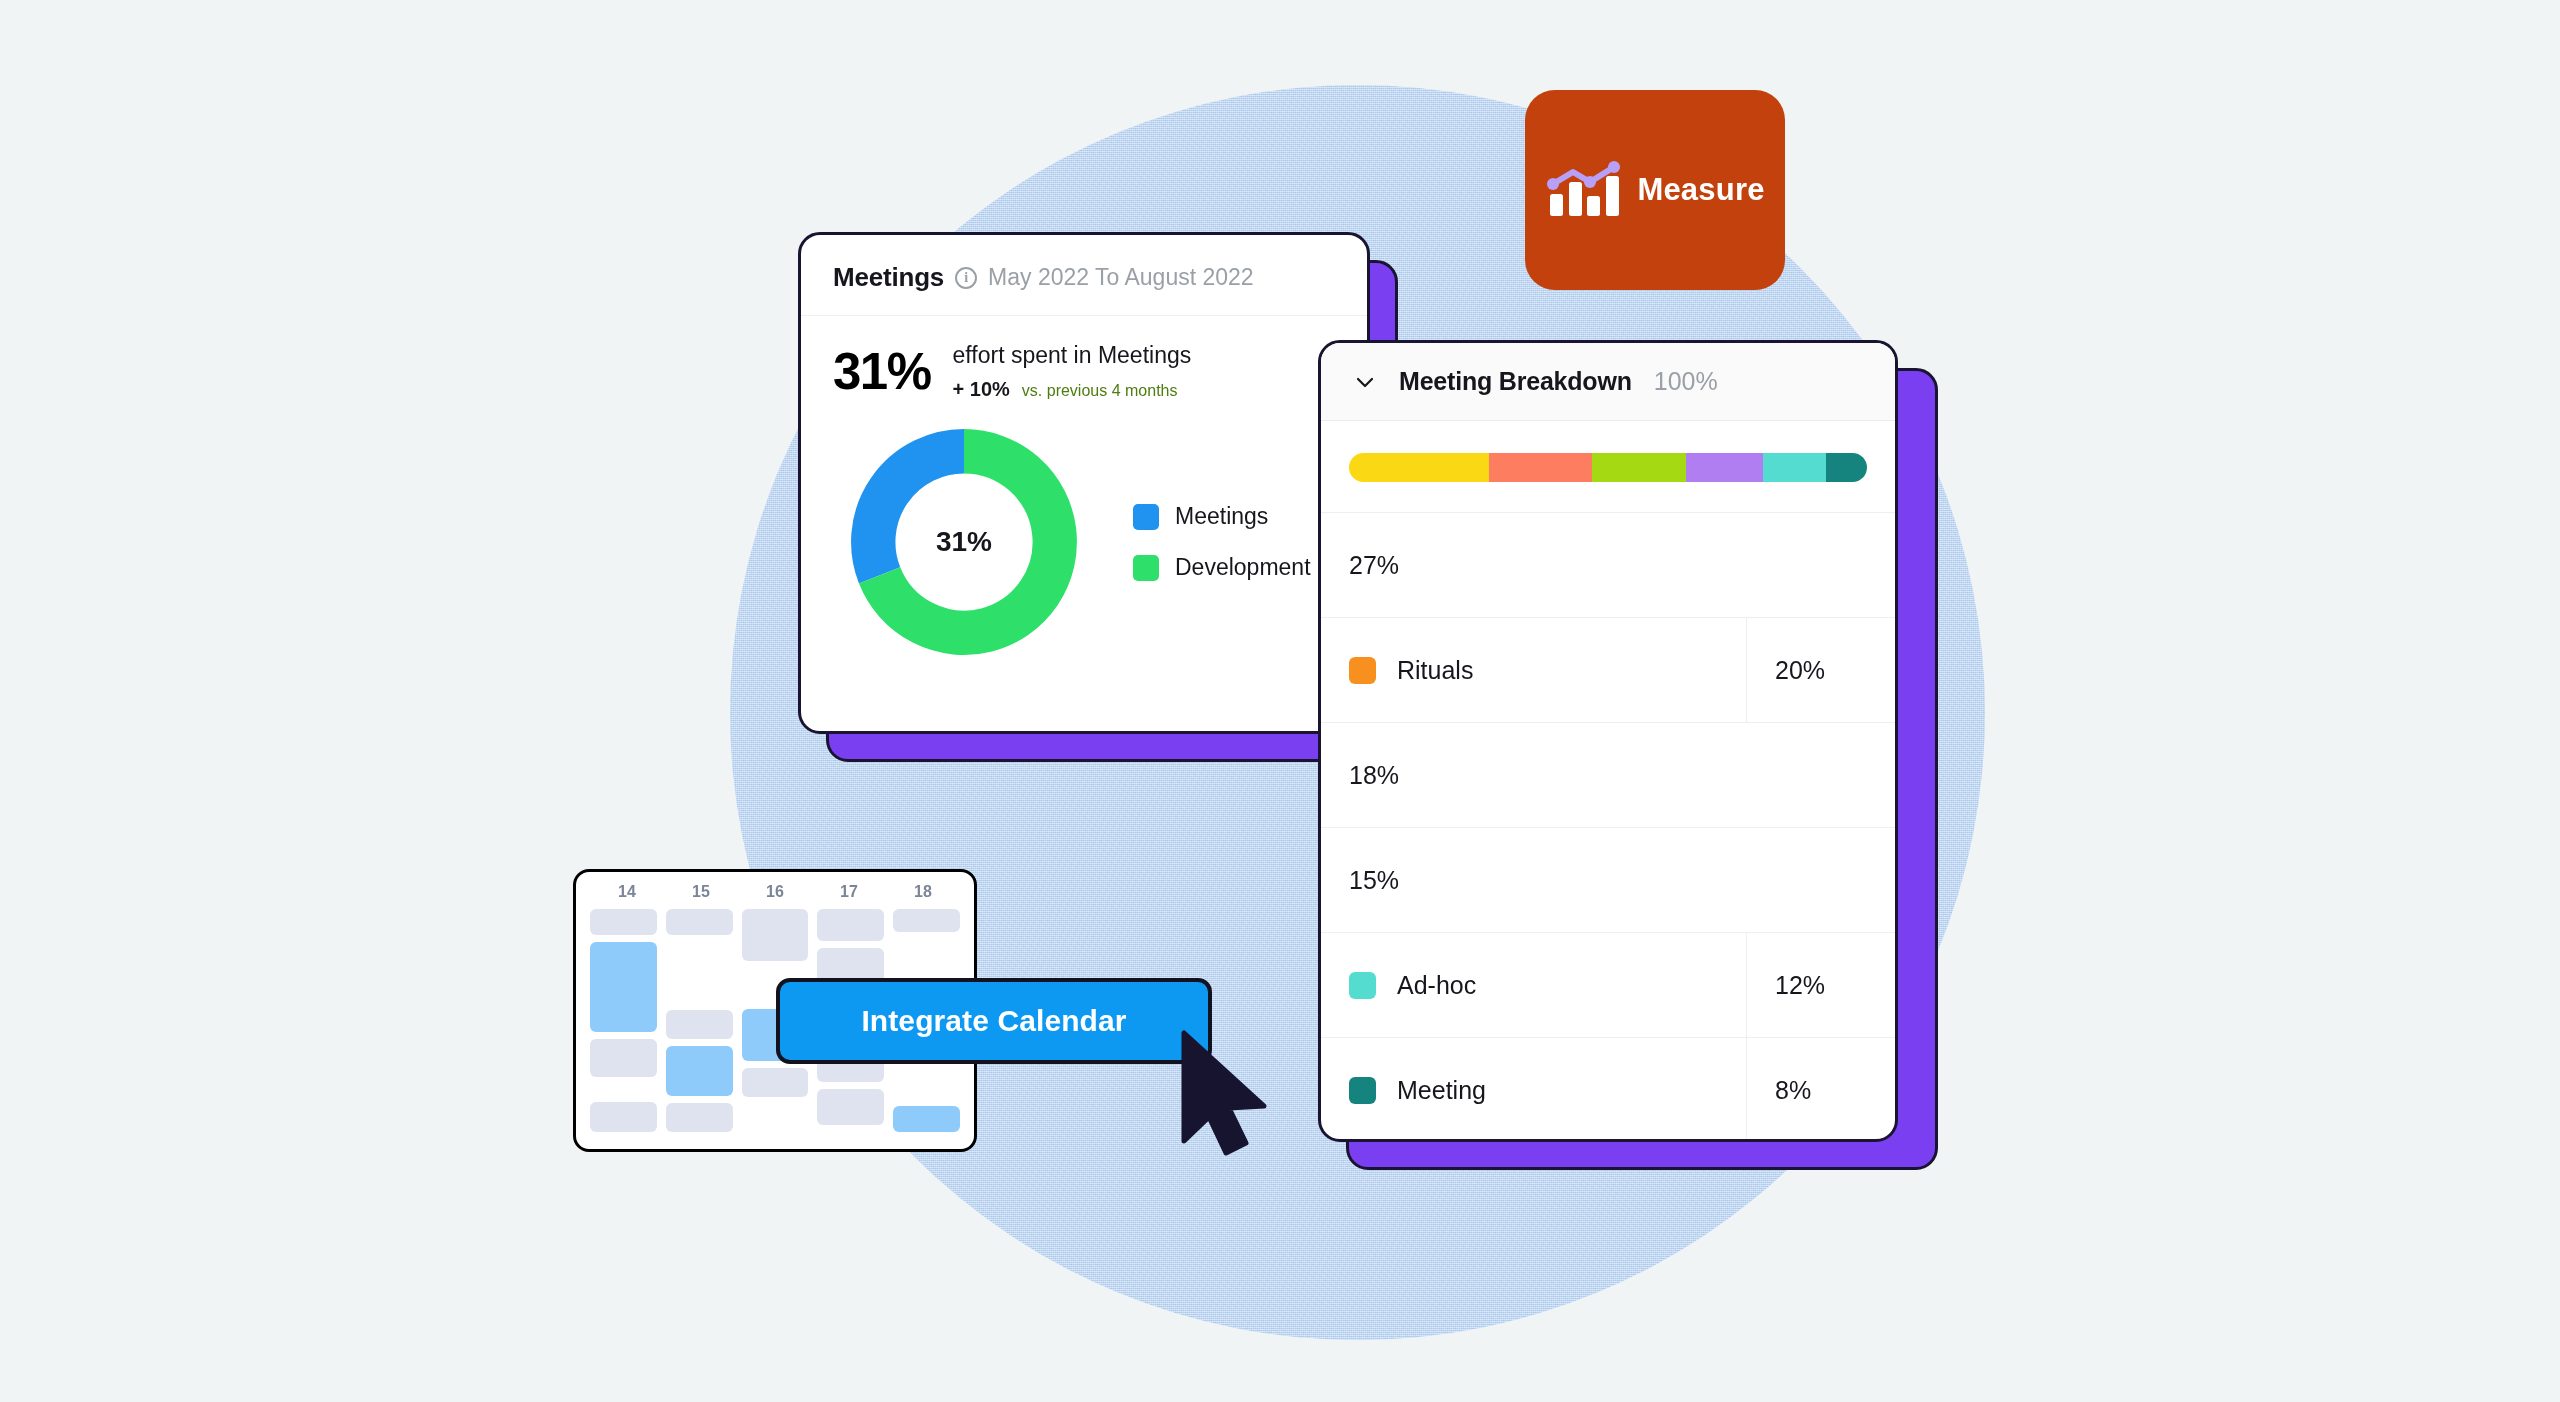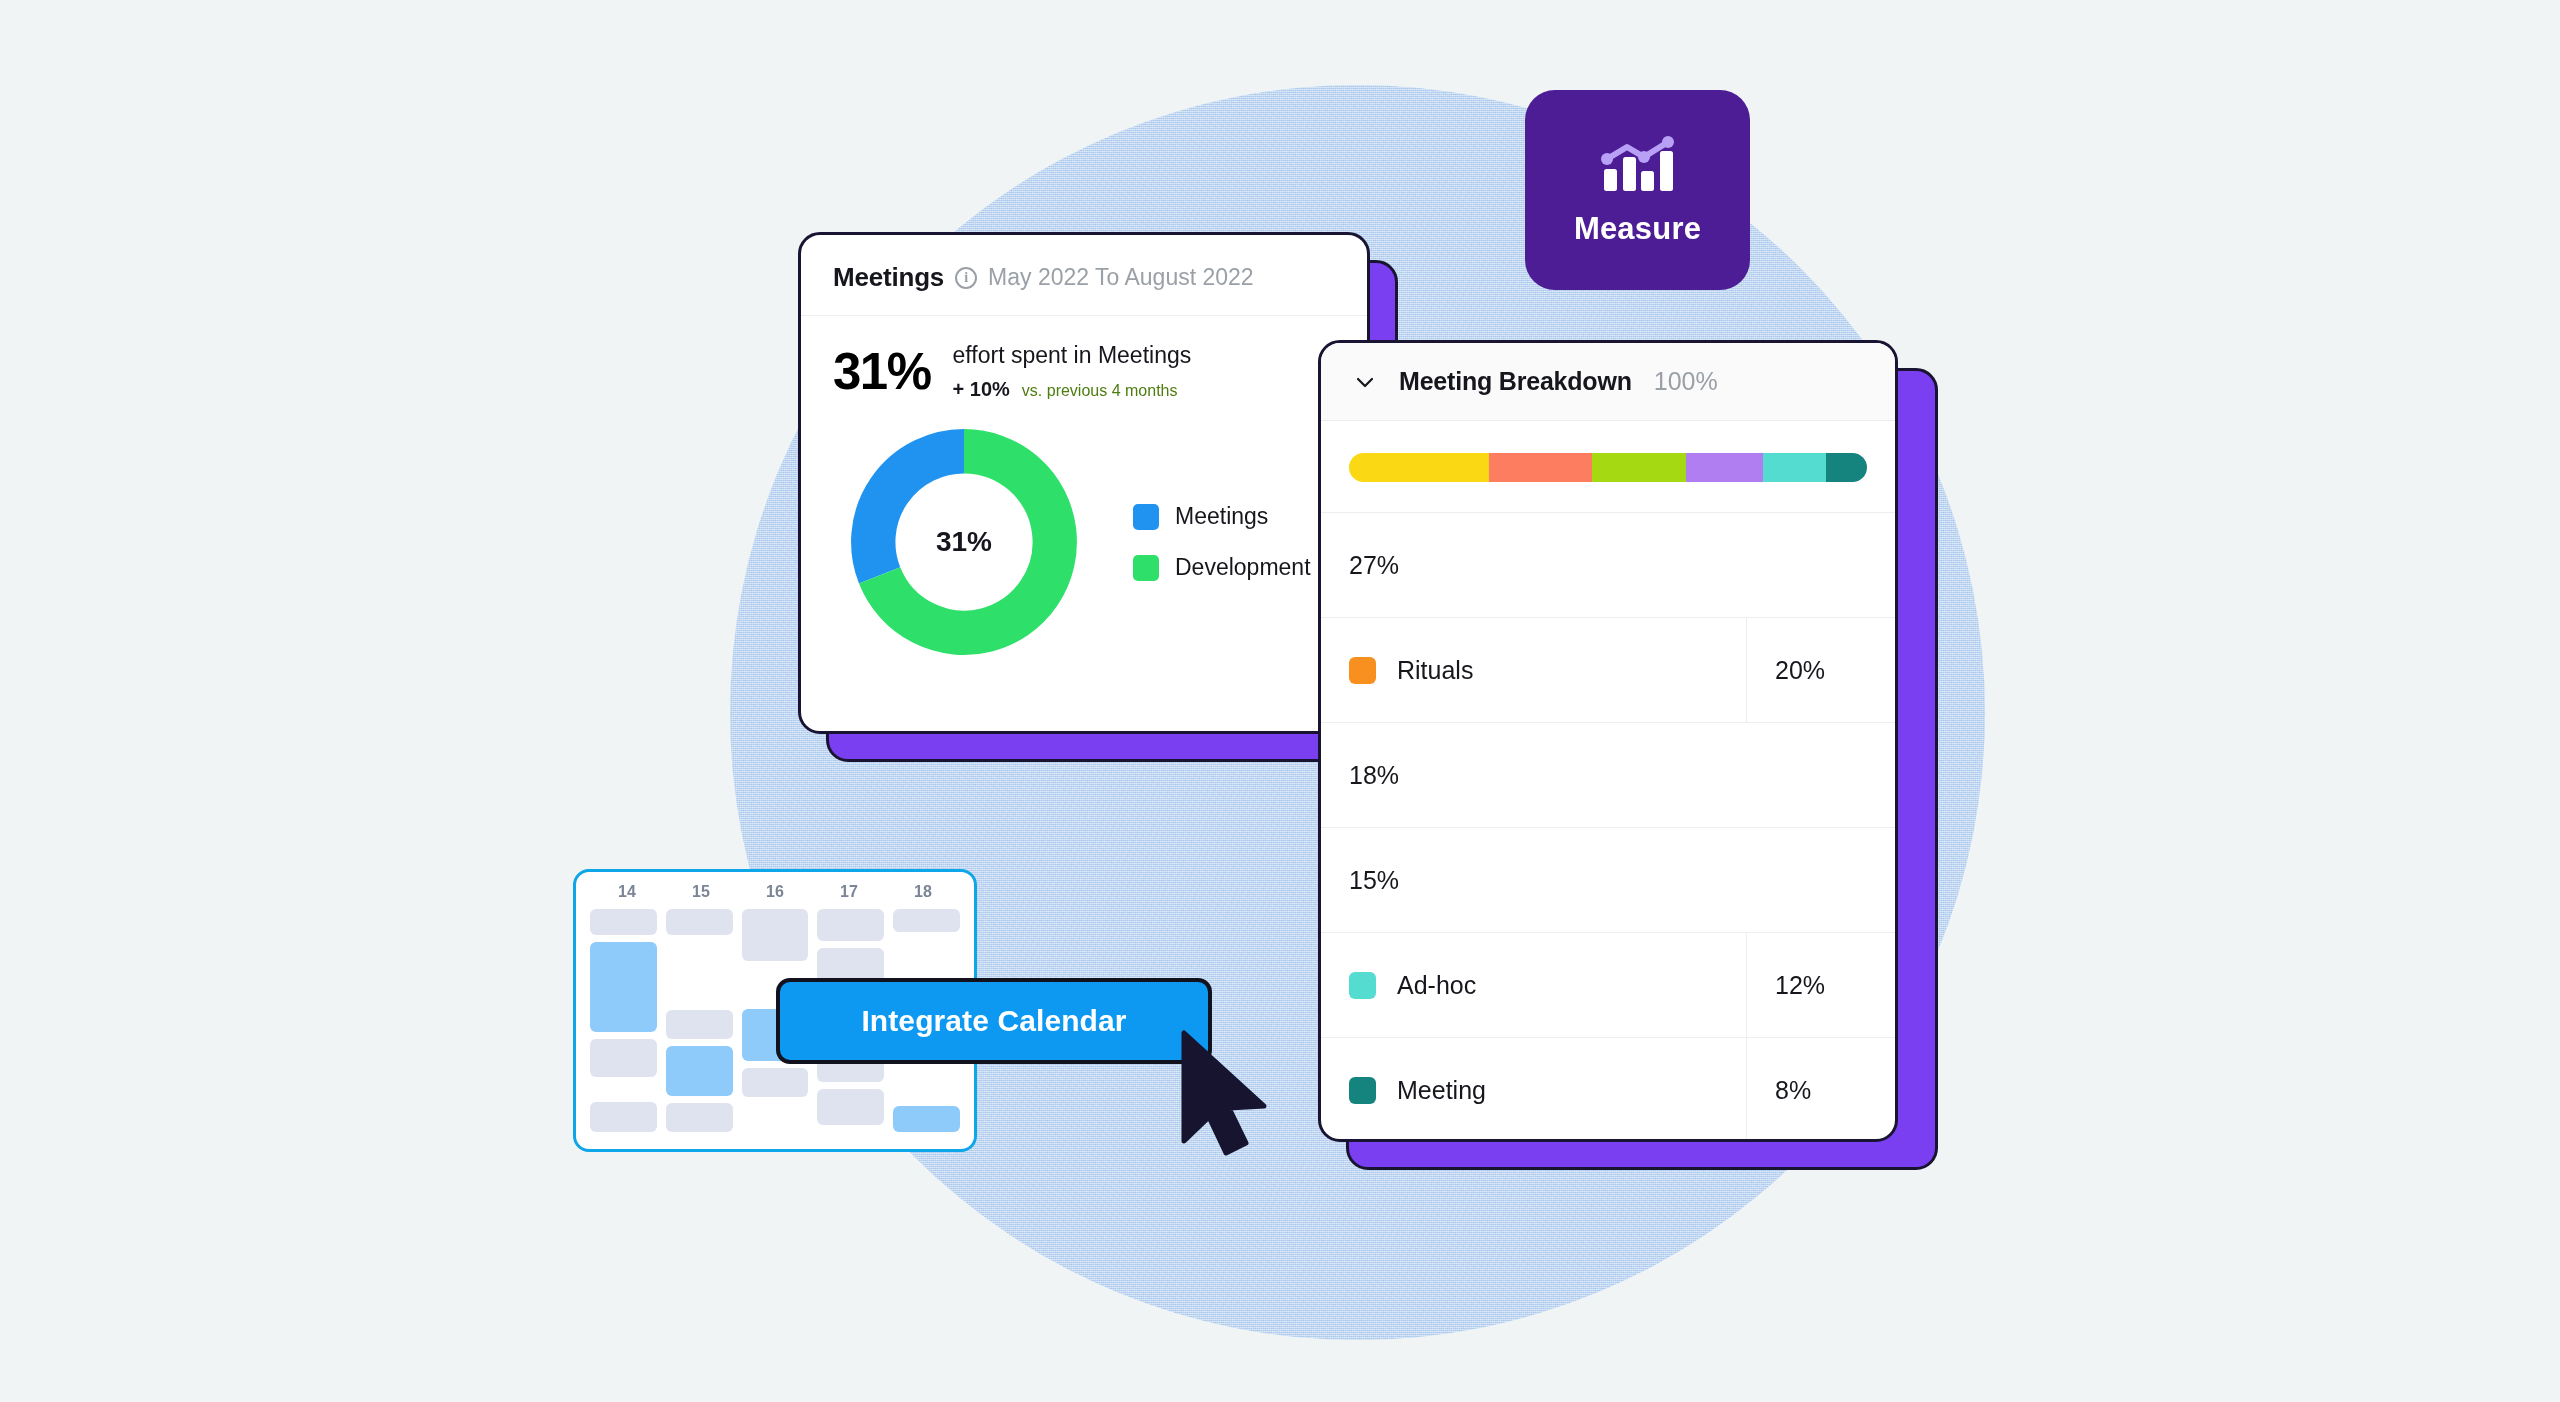--- a/index.html
+++ b/index.html
@@ -56,26 +56,26 @@
     border: 3px solid #1a1433;
     border-radius: 22px;
     overflow: hidden;
   }
 
   
   .measure-badge {
     position: absolute;
     left: 1525px;
     top: 90px;
-    width: 225px;
+    width: 260px;
     height: 200px;
-    background: #4c1d95;
+    background: #c2410c;
     border-radius: 30px;
     display: flex;
-    flex-direction: column;
+    flex-direction: row;
     align-items: center;
     justify-content: center;
     gap: 14px;
   }
   .measure-icon { width: 78px; height: 64px; display: block; }
   .measure-label {
     color: #ffffff;
     font-size: 31px;
     font-weight: bold;
     letter-spacing: .2px;
@@ -206,21 +206,21 @@
   }
 
   
   #calendar-card {
     position: absolute;
     left: 573px;
     top: 869px;
     width: 404px;
     height: 283px;
     background: #fff;
-    border: 3px solid #0ea5e9;
+    border: 3px solid #000000;
     border-radius: 16px;
     overflow: hidden;
   }
   .cal-days {
     display: flex;
     padding: 11px 14px 2px 14px;
   }
   .cal-day-col { flex: 1; text-align: center; }
   .cal-day-num { font-size: 16px; color: #7a8596; font-weight: bold; }
   .cal-grid {

